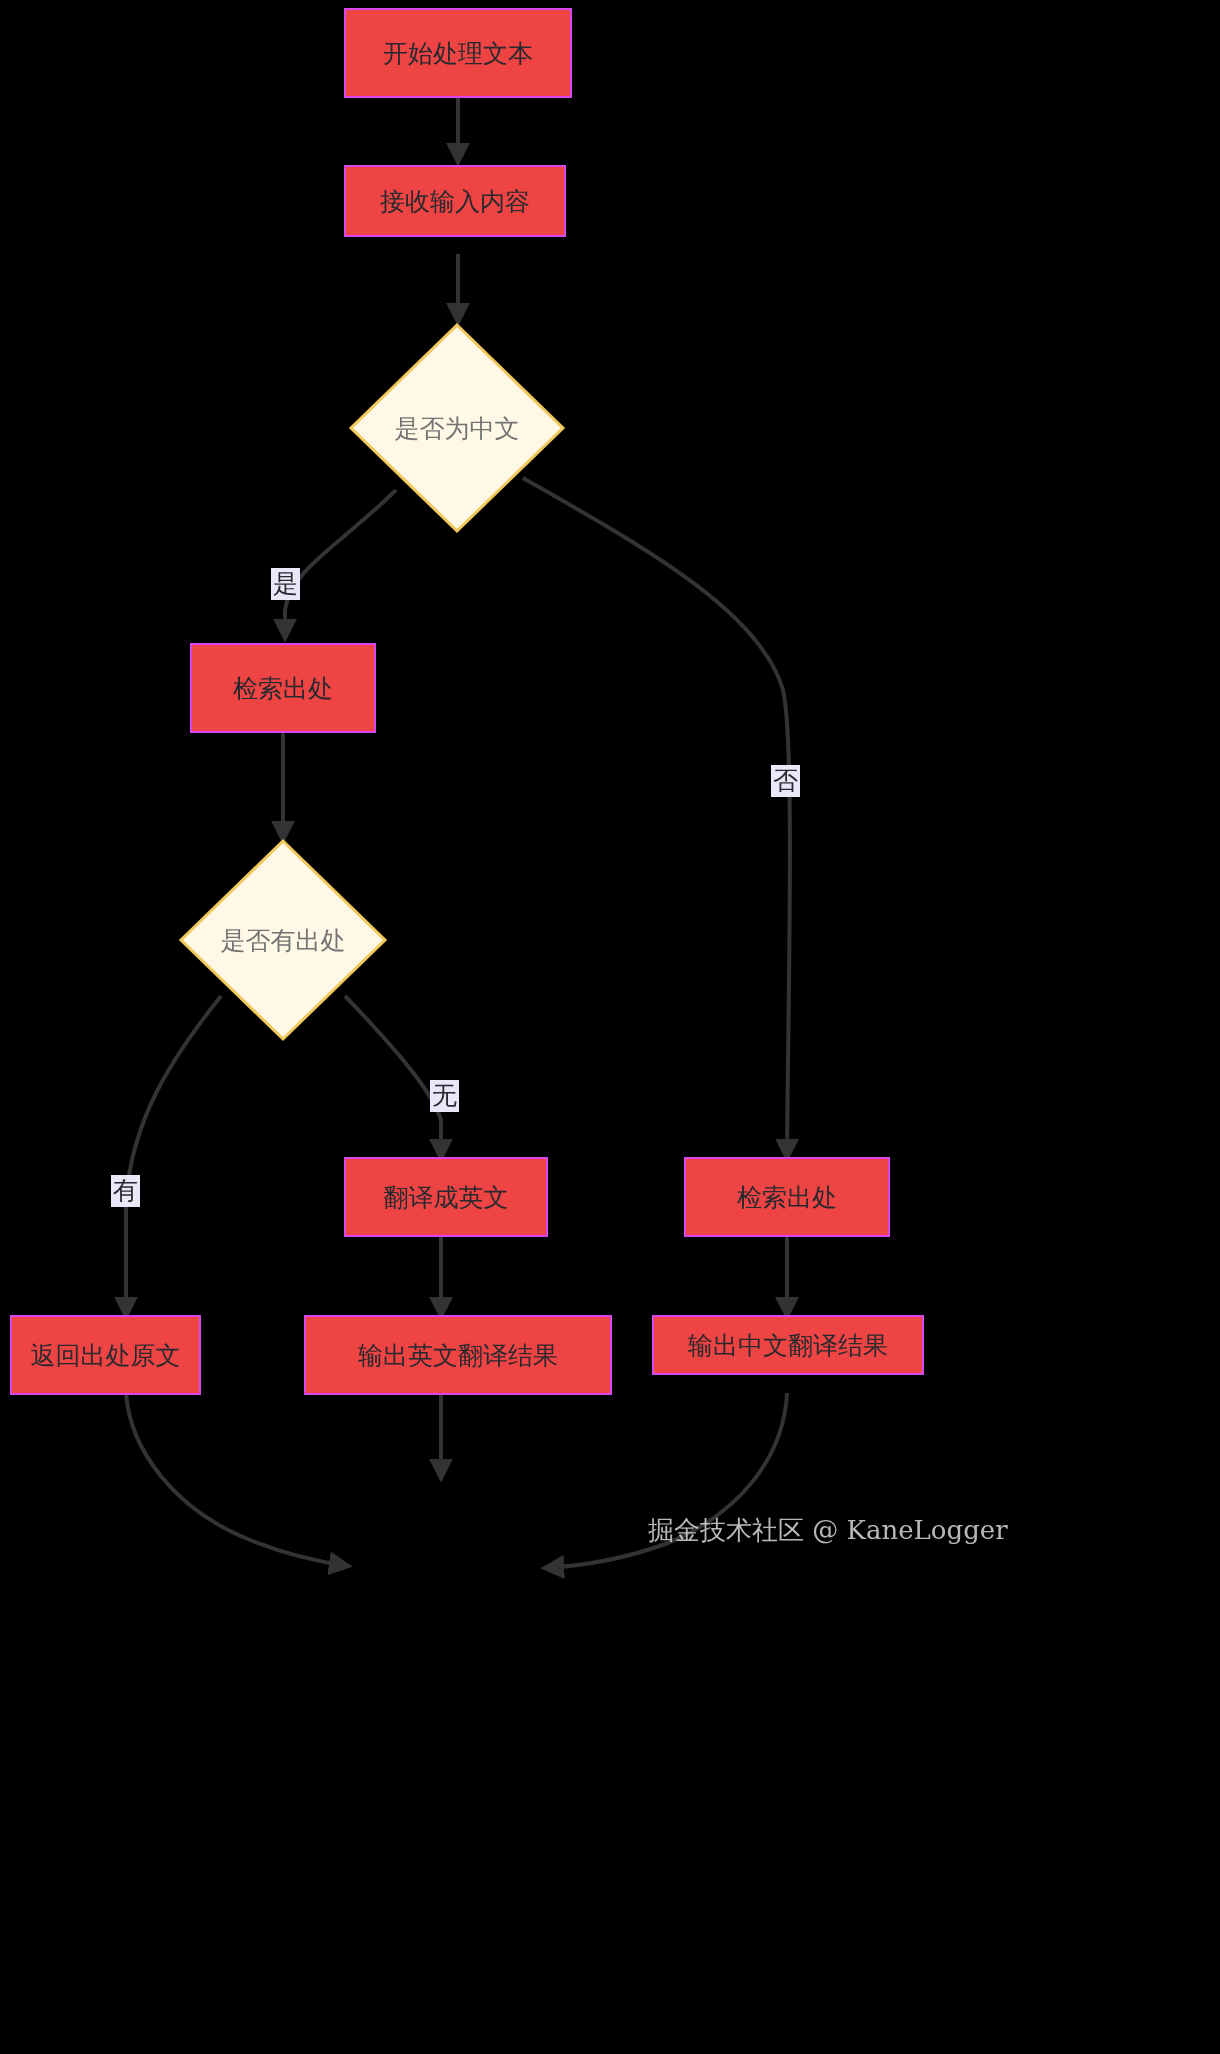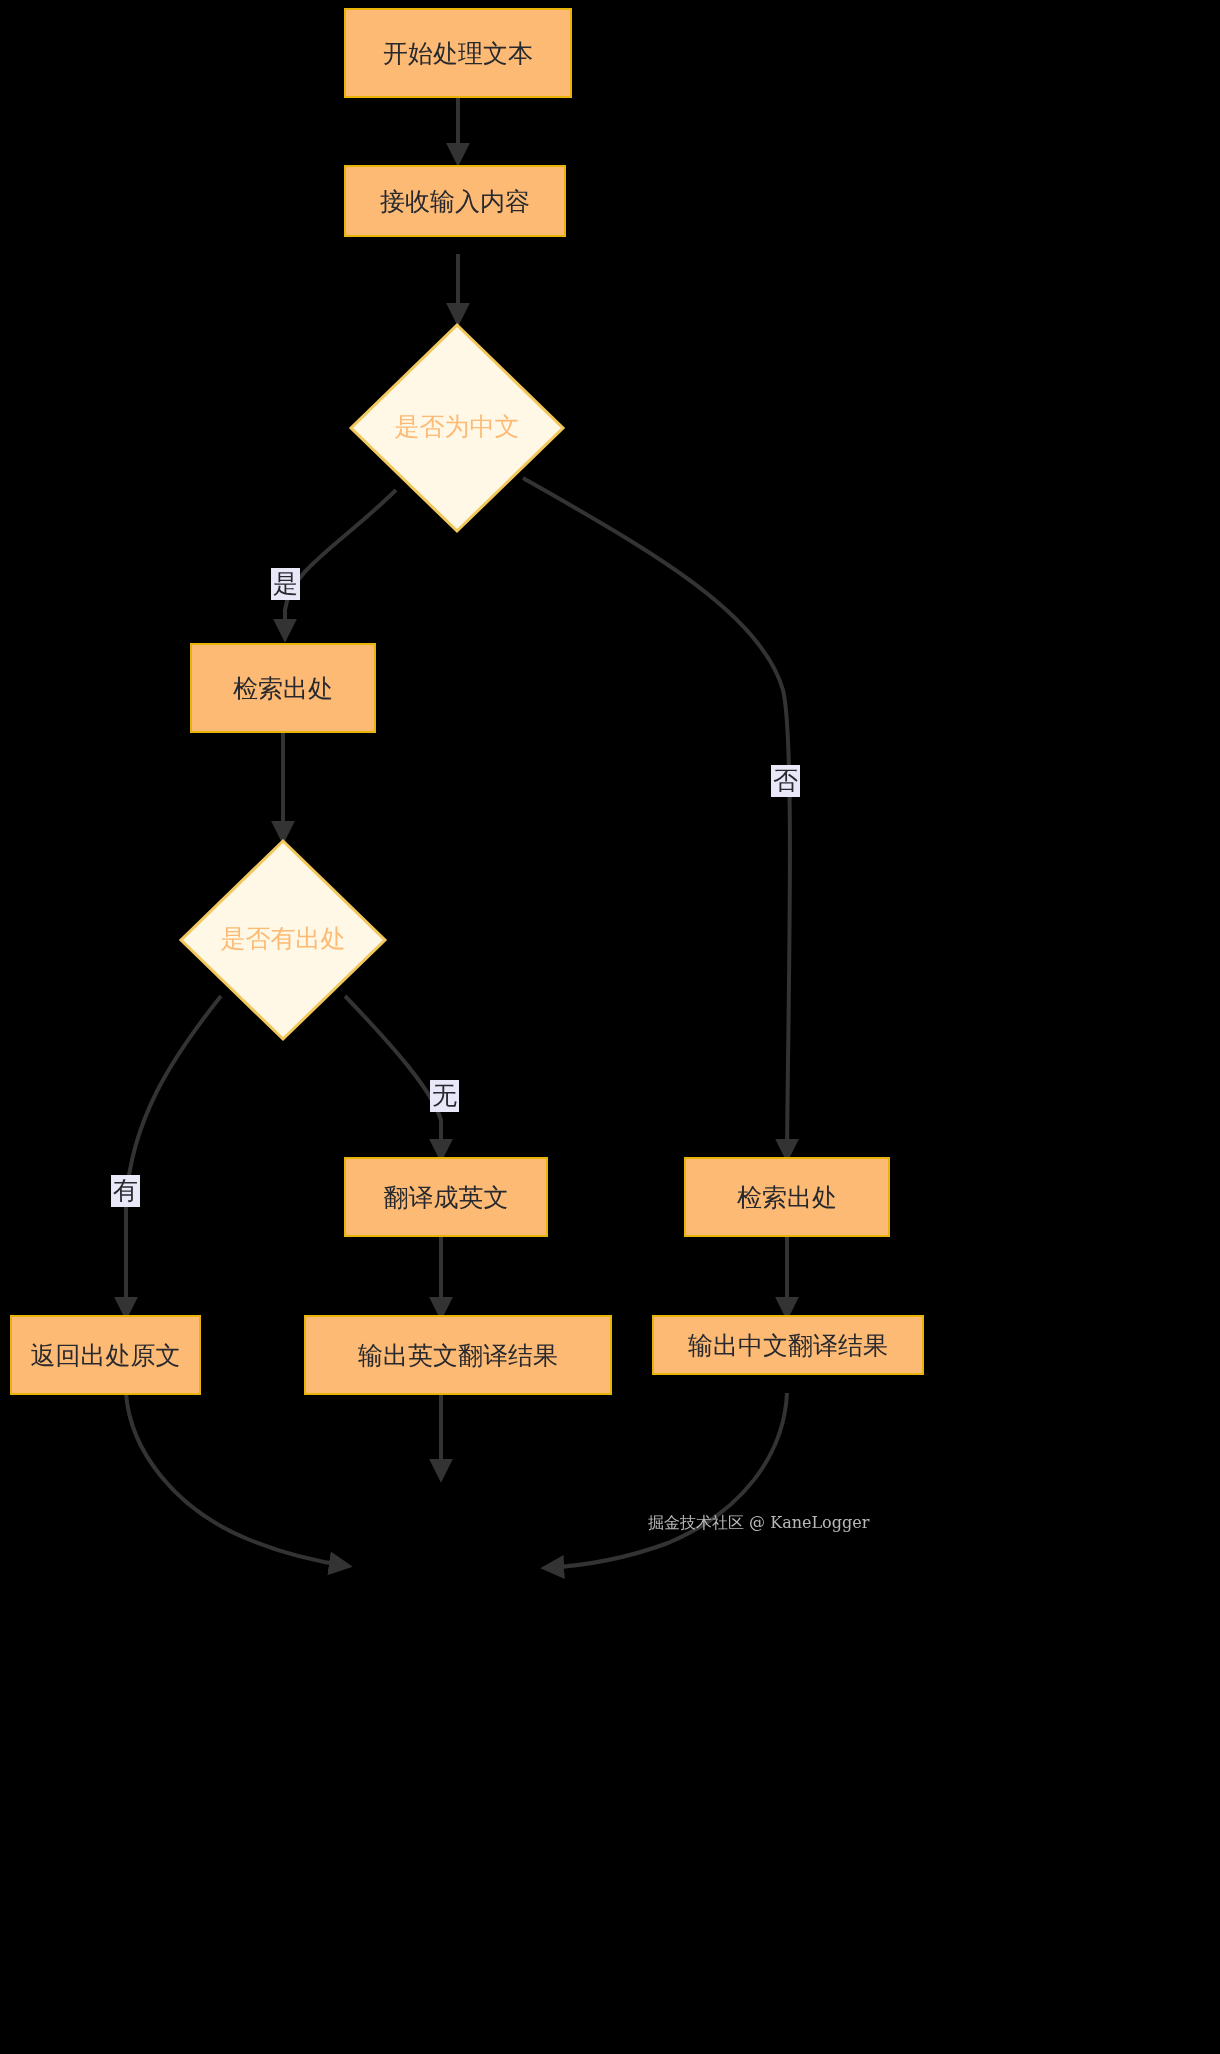--- a/index.html
+++ b/index.html
@@ -19,22 +19,22 @@
     position: absolute;
     left: 0;
     top: 0;
     width: 1220px;
     height: 2054px;
     pointer-events: none;
   }
   .node {
     position: absolute;
     box-sizing: border-box;
-    background: #fdba74;
-    border: 2px solid #eab308;
+    background: #ef4444;
+    border: 2px solid #d946ef;
     display: flex;
     align-items: center;
     justify-content: center;
     overflow: hidden;
     z-index: 3;
   }
   .node .node-label {
     color: #27292e;
     font-size: 25px;
     line-height: 1;
@@ -56,41 +56,41 @@
   }
   .diamond .dia-label {
     position: absolute;
     left: 0;
     top: 0;
     width: 100%;
     height: 100%;
     display: flex;
     align-items: center;
     justify-content: center;
-    color: #fdba74;
+    color: #737373;
     font-size: 25px;
     line-height: 1;
     white-space: nowrap;
-    font-family: Liberation Mono, monospace;
+    font-family: Liberation Serif, serif;
   }
   .edge-label {
     position: absolute;
     background: #e8e8f8;
     color: #27292e;
     font-size: 25px;
     line-height: 1.05;
     padding: 3px 2px;
     white-space: nowrap;
     z-index: 4;
     font-family: "DejaVu Sans", "Liberation Sans", sans-serif;
   }
   .watermark {
     position: absolute;
     color: #d9d9d9;
-    font-size: 16px;
+    font-size: 26px;
     white-space: nowrap;
     z-index: 6;
     font-family: "DejaVu Serif", "Liberation Serif", serif;
     opacity: 0.85;
   }
 </style>
 </head>
 <body>
 
 <div id="canvas">

